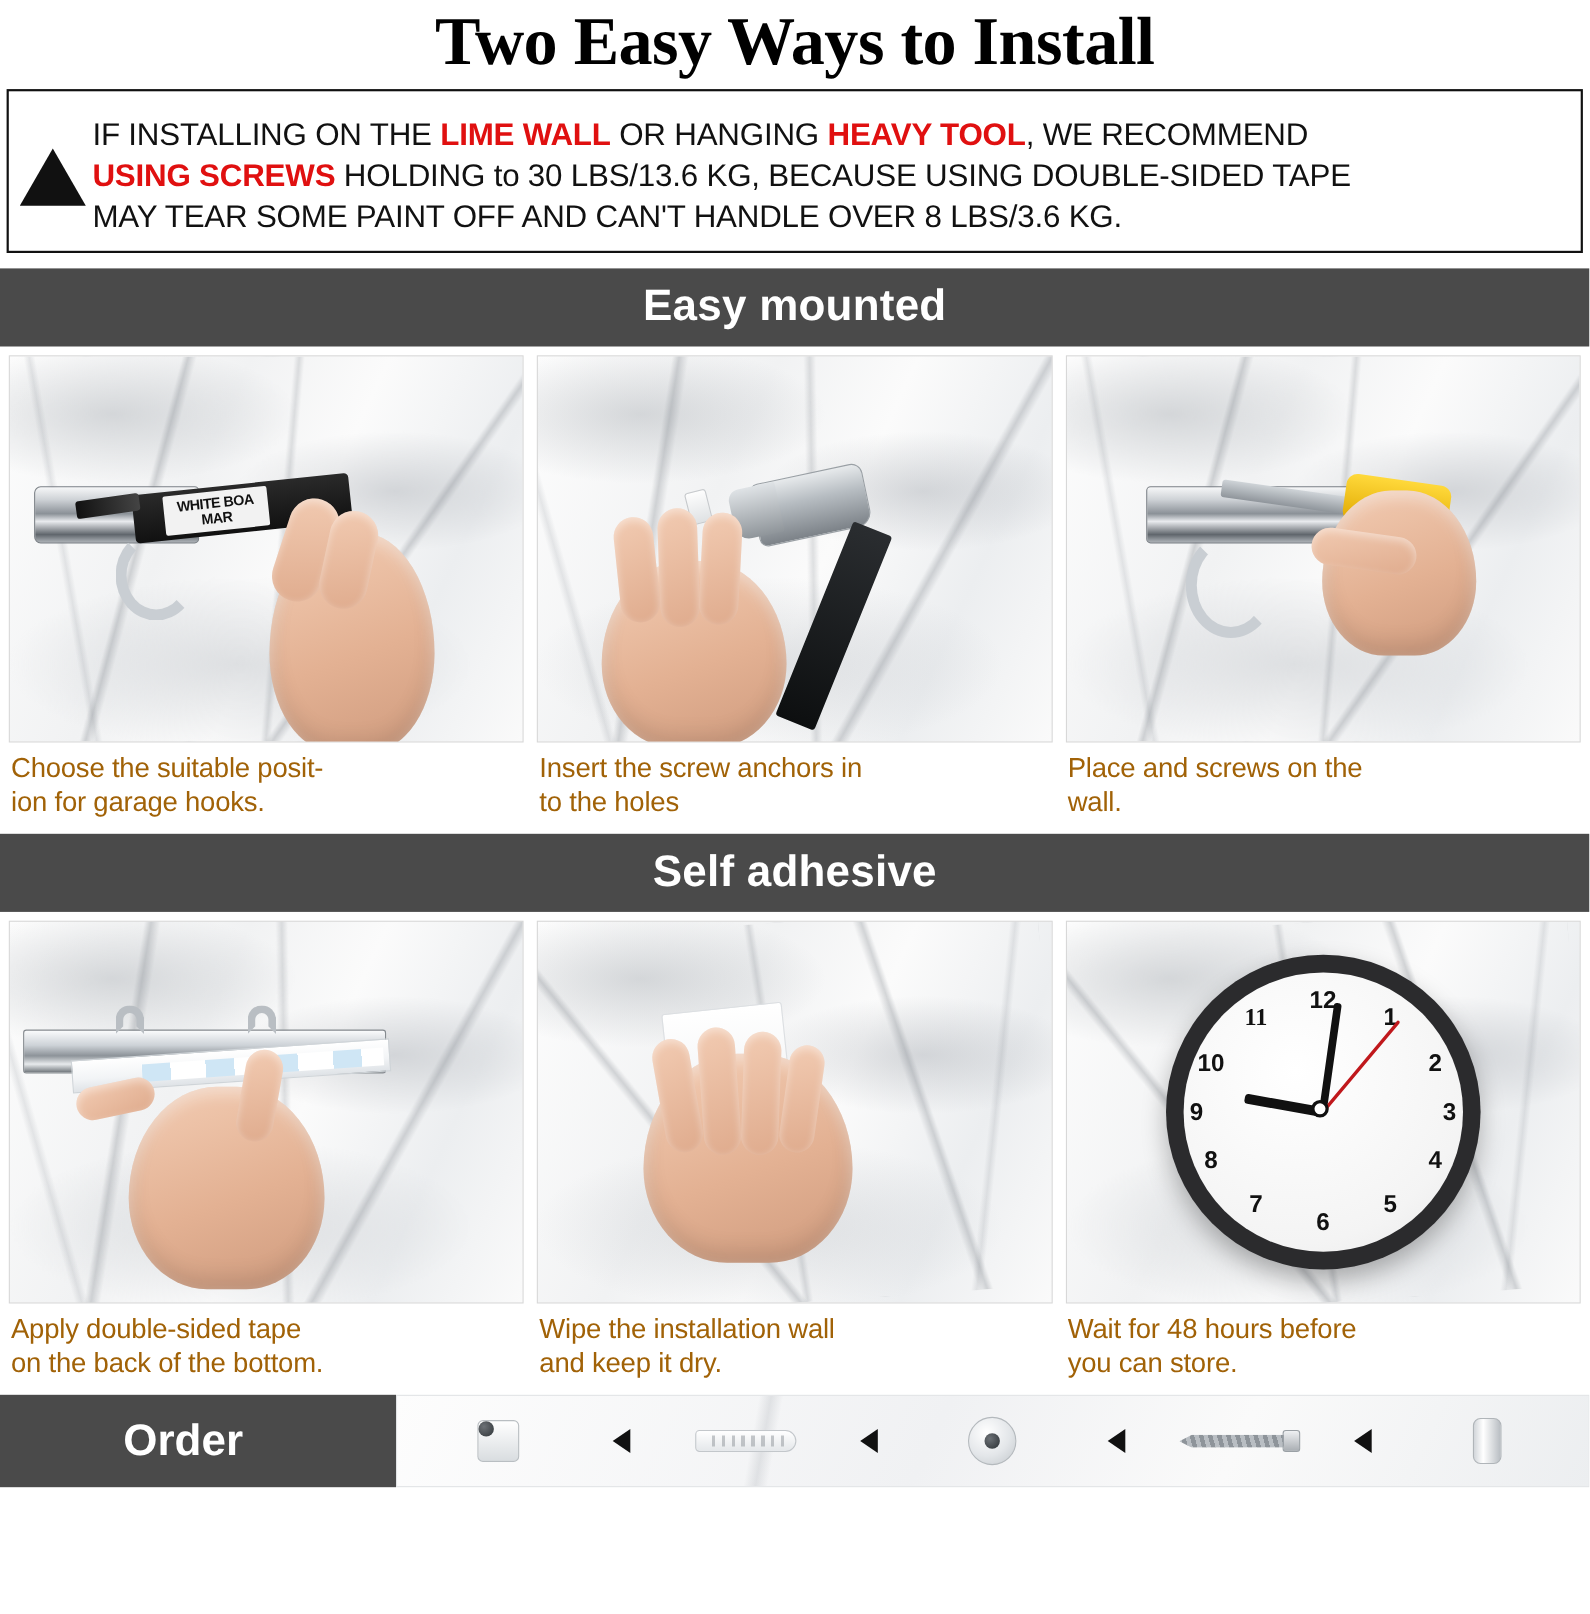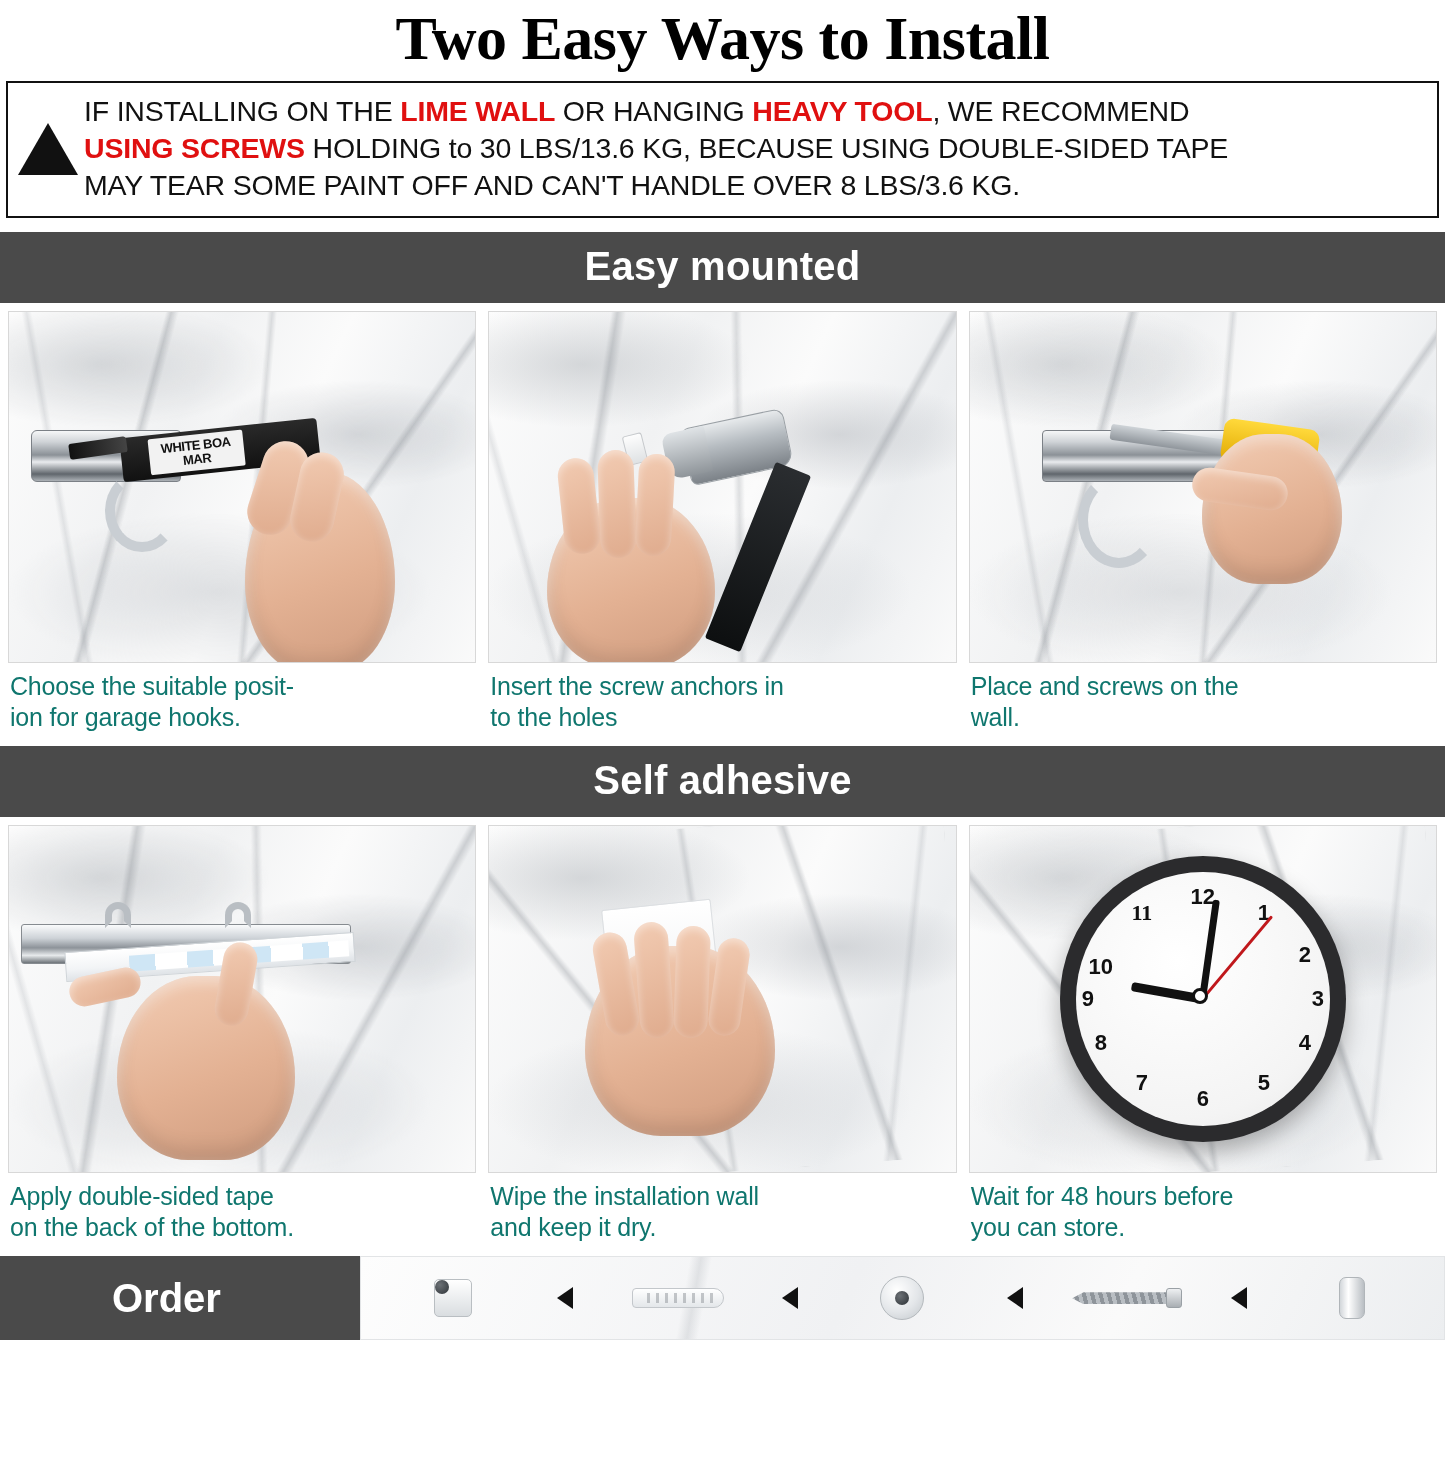--- a/index.html
+++ b/index.html
@@ -24,21 +24,21 @@
     padding: 6px 0 10px 0;
     color: #000;
   }
 
   
   .warning-box {
     margin: 0 6px;
     border: 2px solid #111;
     display: flex;
     align-items: center;
-    padding: 10px 12px 12px 10px;
+    padding: 22px 12px 12px 10px;
     min-height: 126px;
   }
   .warn-icon {
     flex: 0 0 62px;
     display: flex;
     align-items: center;
     justify-content: center;
     padding-right: 6px;
   }
   .tri-outline {
@@ -99,21 +99,21 @@
       linear-gradient(95deg, transparent 52%, rgba(120,126,133,0.22) 53%, transparent 54%),
       linear-gradient(125deg, transparent 67%, rgba(110,116,124,0.28) 68%, transparent 69.2%),
       linear-gradient(80deg, transparent 14%, rgba(130,136,144,0.18) 15%, transparent 16%);
   }
   .marble-v2::before { transform: scaleX(-1) rotate(4deg); }
   .marble-v3::before { transform: rotate(-6deg) scale(1.15); }
 
   .caption {
     font-size: 25px;
     line-height: 1.22;
-    color: #0f766e;
+    color: #a16207;
     padding: 8px 2px 0 2px;
     letter-spacing: -0.2px;
   }
 
   
   .obj { position: absolute; }
 
   
   .bracket {
     background: linear-gradient(180deg,#f6f7f8 0%, #cfd3d7 22%, #8b9197 48%, #e9ebee 62%, #60666c 86%, #adb2b7 100%);
@@ -399,21 +399,21 @@
             <div class="num" style="left:calc(50% - 15px); top:14px;">12</div>
             <div class="num" style="left:calc(50% + 46px); top:30px;">1</div>
             <div class="num" style="left:calc(50% + 87px); top:72px;">2</div>
             <div class="num" style="left:calc(50% + 100px); top:116px;">3</div>
             <div class="num" style="left:calc(50% + 87px); top:160px;">4</div>
             <div class="num" style="left:calc(50% + 46px); top:200px;">5</div>
             <div class="num" style="left:calc(50% - 15px); top:216px;">6</div>
             <div class="num" style="left:calc(50% - 76px); top:200px;">7</div>
             <div class="num" style="left:calc(50% - 117px); top:160px;">8</div>
             <div class="num" style="left:calc(50% - 130px); top:116px;">9</div>
-            <div class="num" style="left:calc(50% - 117px); top:84px;">10</div>
+            <div class="num" style="left:calc(50% - 117px); top:72px;">10</div>
             <div class="num" style="left:calc(50% - 76px); top:30px;font-family:Liberation Serif, serif;">11</div>
 
             <div class="hand-h" id="hand-hour" style="transform: rotate(-80deg);"></div>
             <div class="hand-m" id="hand-min" style="transform: rotate(8deg);"></div>
             <div class="hand-s" id="hand-sec" style="transform: rotate(40deg);"></div>
             <div class="cap"></div>
           </div>
         </div>
       </div>
     </div>

